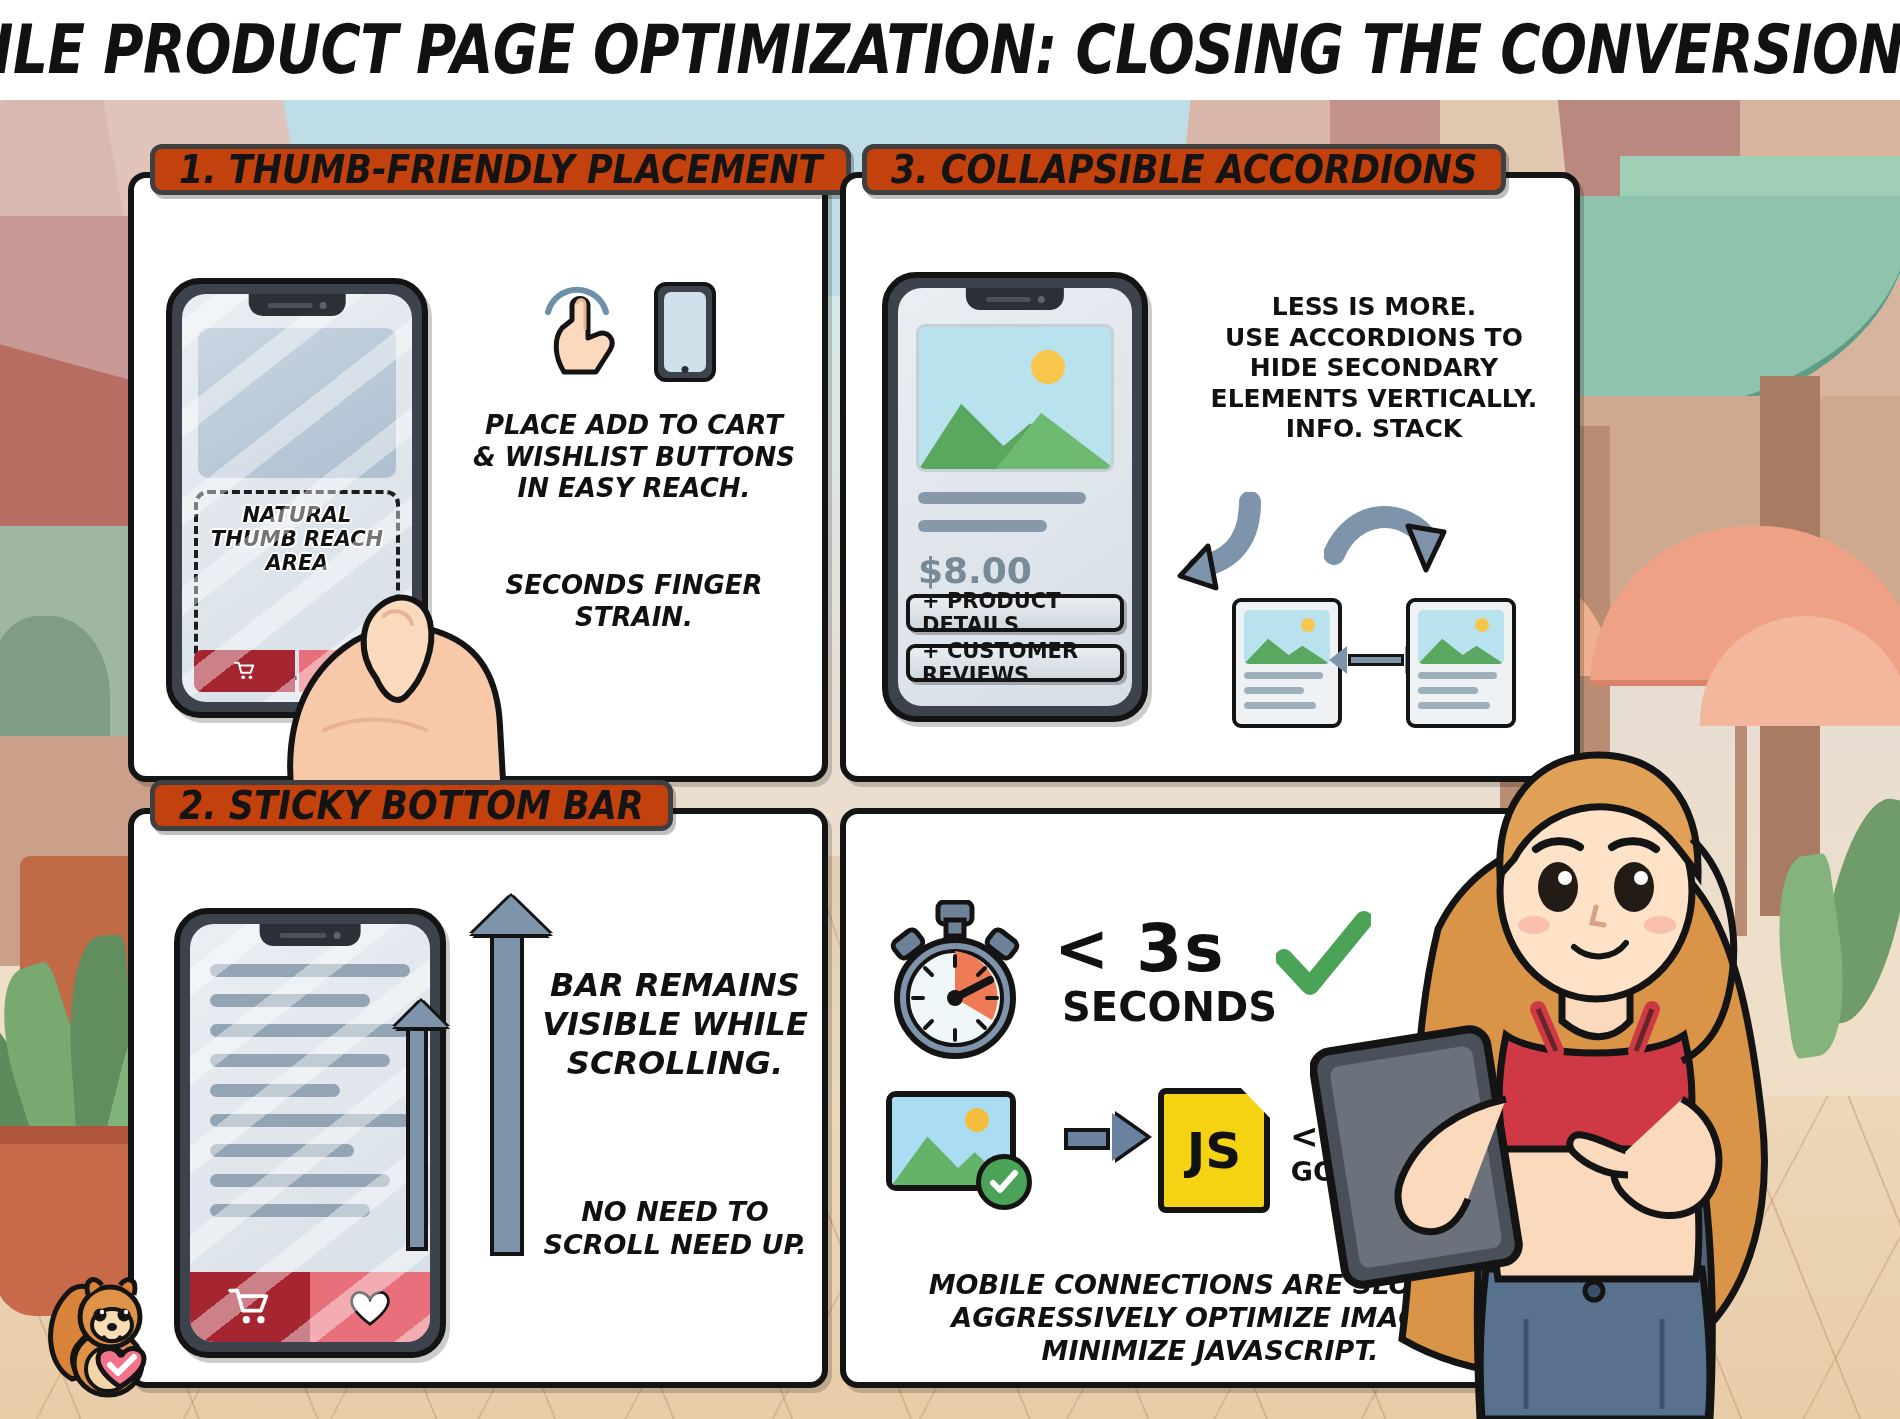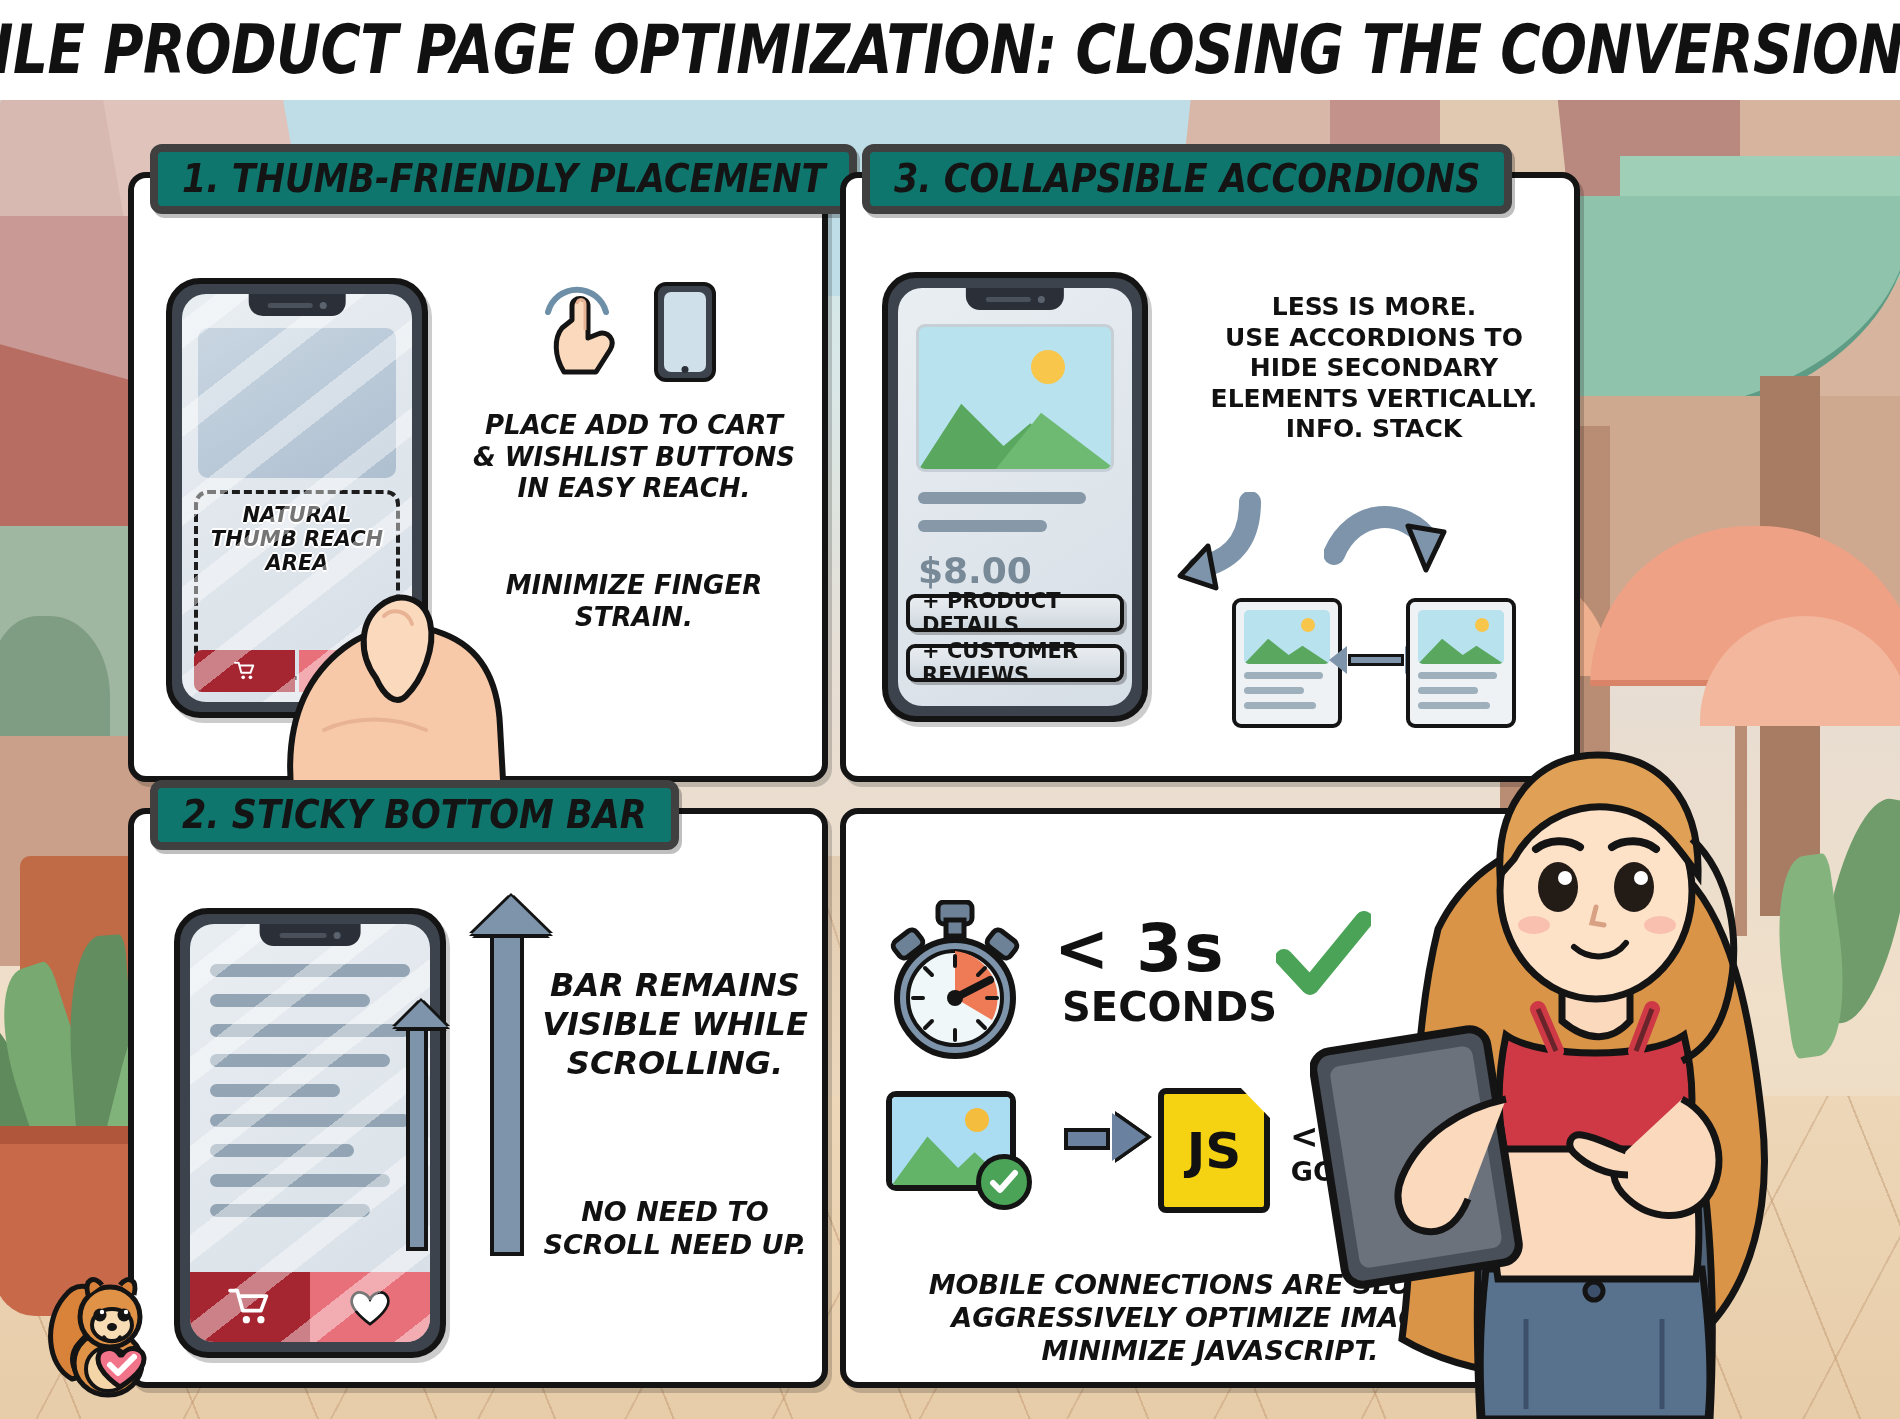--- a/index.html
+++ b/index.html
@@ -118,24 +118,24 @@
     z-index: 20;
     box-shadow: 4px 5px 0 rgba(0,0,0,.18);
   }
   #panel-1 { left:128px;  top:172px;  width:700px;  height:610px; }
   #panel-3 { left:840px;  top:172px;  width:740px;  height:610px; }
   #panel-2 { left:128px;  top:808px;  width:700px;  height:580px; }
   #panel-4 { left:840px;  top:808px;  width:740px;  height:580px; }
 
   .panel-header {
     position: absolute; top: -34px; left: 16px;
-    background: #0f766e;
-    border: 8px solid #404040;
+    background: #c2410c;
+    border: 5px solid #404040;
     border-radius: 12px;
-    height: 70px;
+    height: 51px;
     padding: 0 24px;
     display: flex; align-items: center;
     box-shadow: 3px 4px 0 rgba(0,0,0,.25);
     z-index: 5;
   }
   .panel-header span {
     font-family: "DejaVu Sans", sans-serif;
     font-weight: 900; font-style: italic;
     font-size: 35px; color: #141414;
     white-space: nowrap;
@@ -442,21 +442,21 @@
       <div class="s"></div>
       <div class="dot"></div>
     </div>
 
     <div class="comic it" id="p1-text-a">
       <div>PLACE ADD TO CART</div>
       <div>&amp; WISHLIST BUTTONS</div>
       <div>IN EASY REACH.</div>
     </div>
     <div class="comic it" id="p1-text-b">
-      <div>MINIMIZE FINGER</div>
+      <div>SECONDS FINGER</div>
       <div>STRAIN.</div>
     </div>
   </div>
 </div>
 
 <div class="panel" id="panel-3">
   <div class="panel-header">
     <span>3. COLLAPSIBLE ACCORDIONS</span>
   </div>
   <div class="panel-body">

